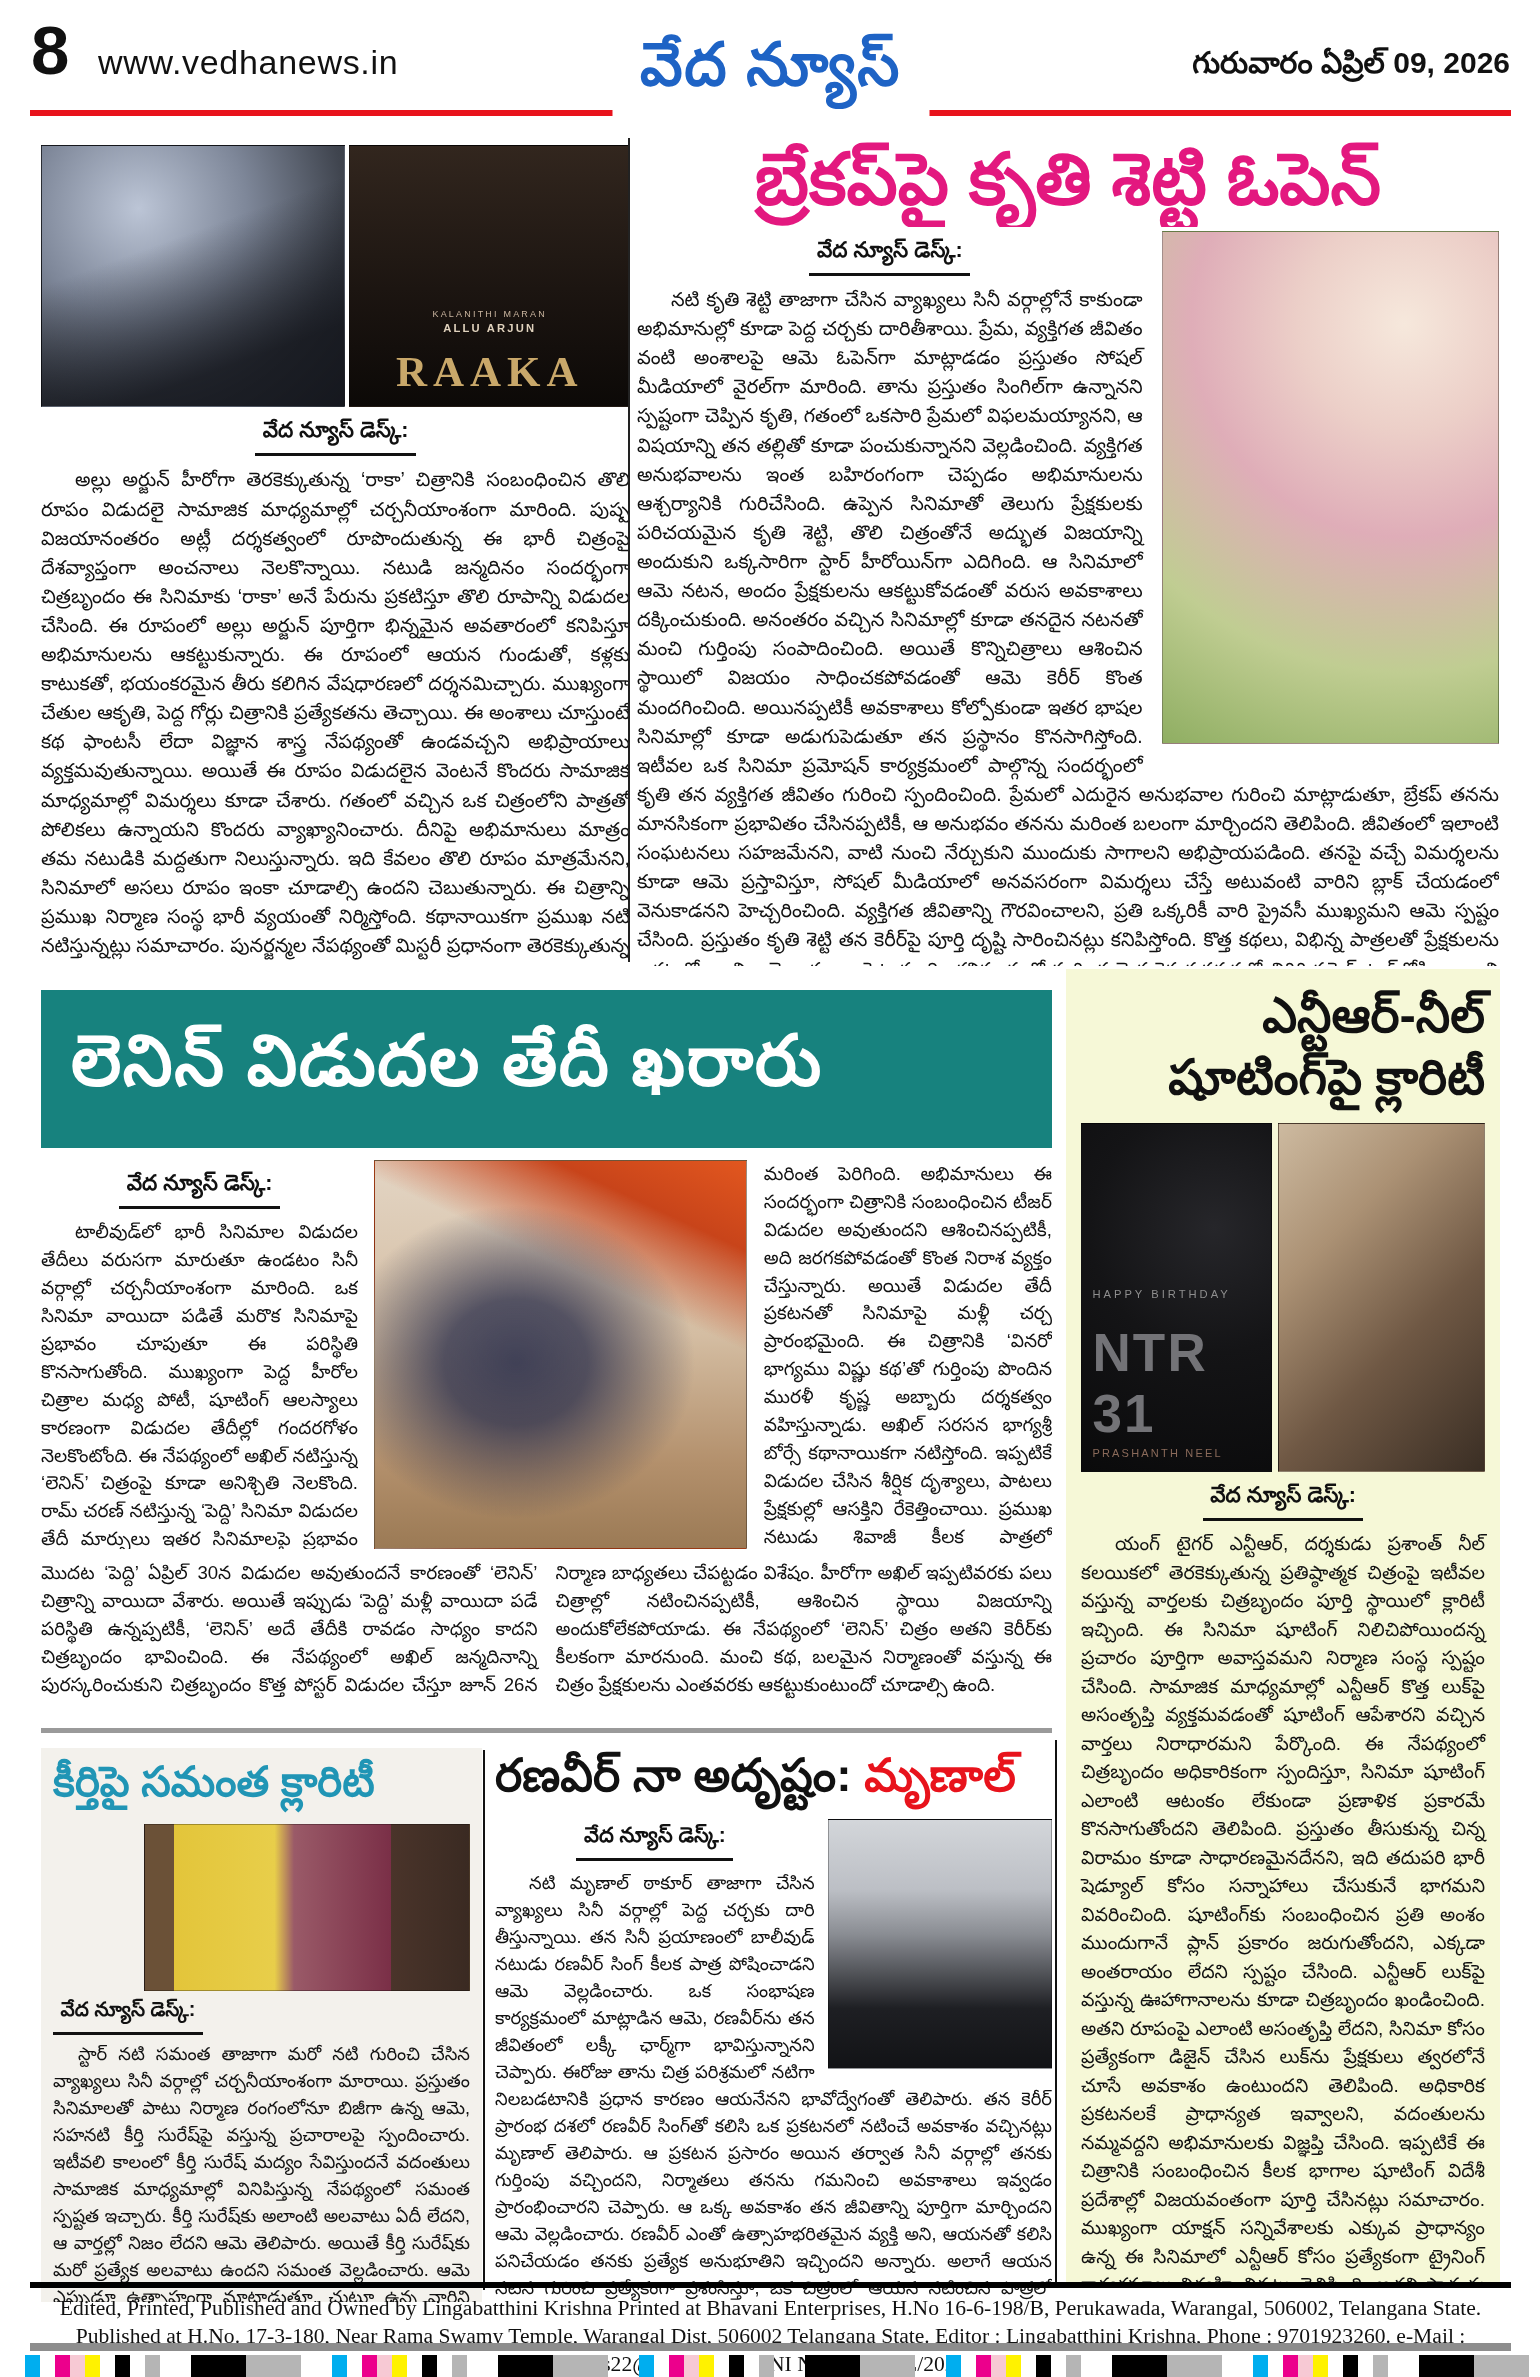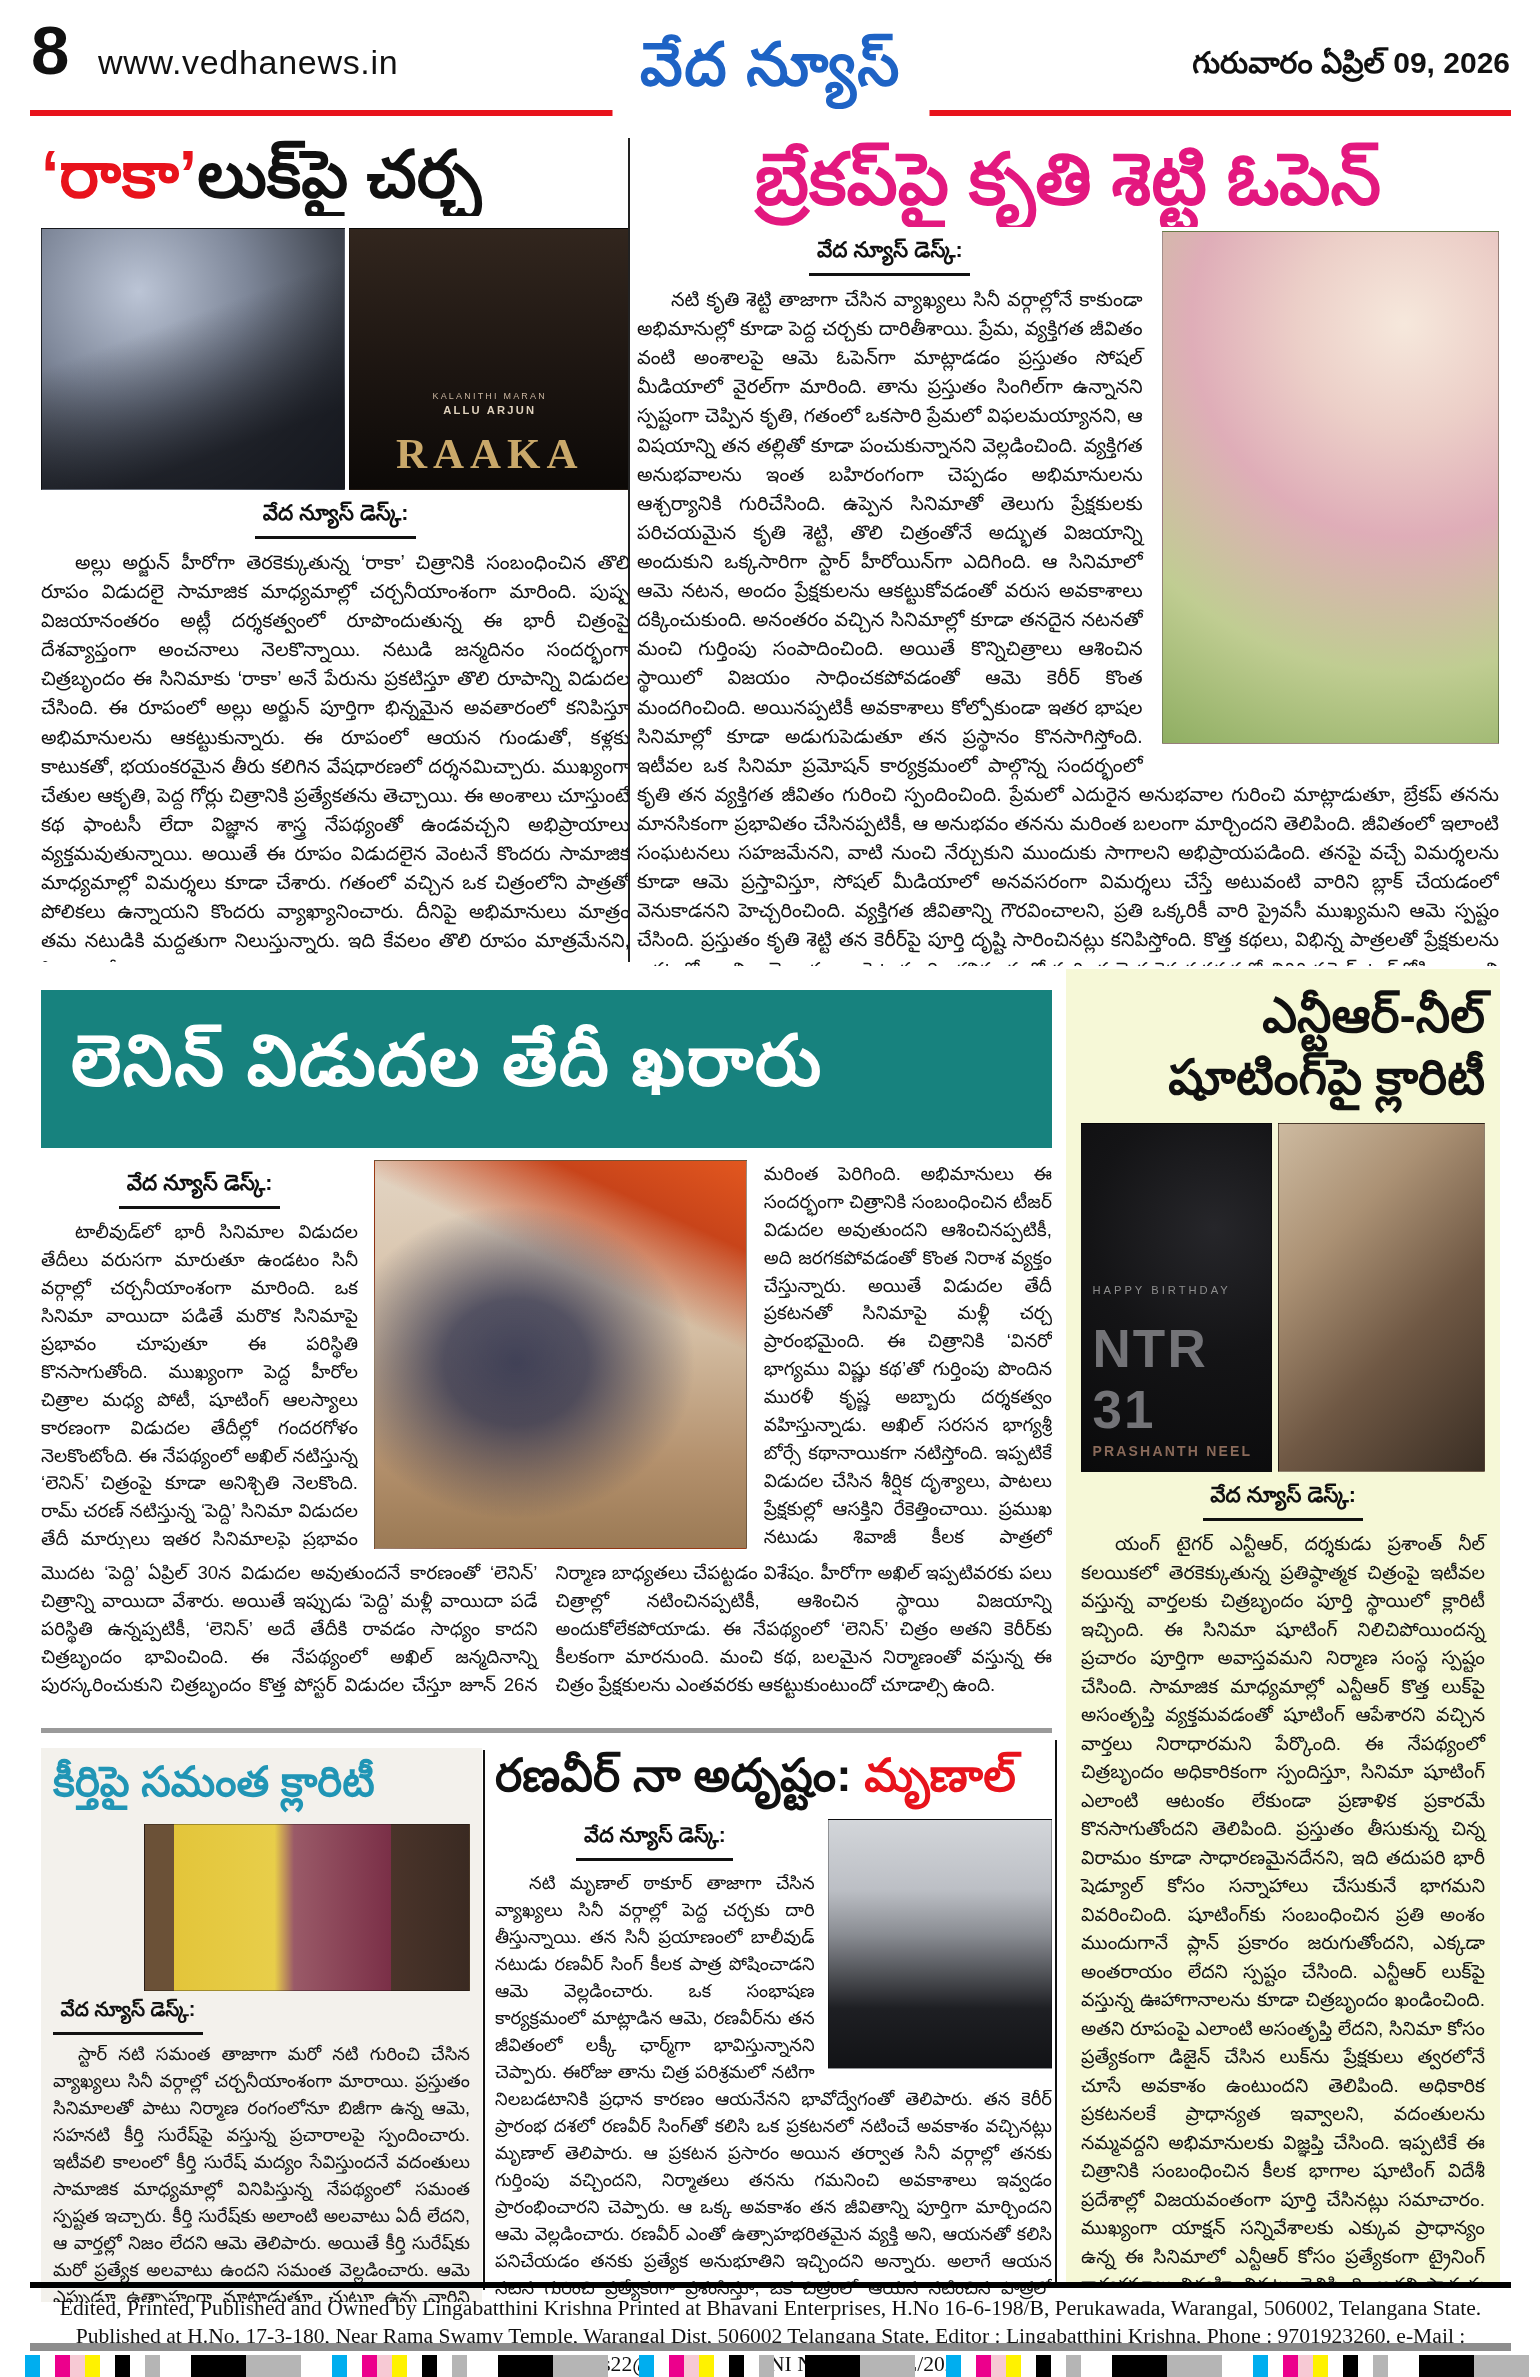--- a/index.html
+++ b/index.html
@@ -59,21 +59,21 @@
   
   .art-ntr{position:absolute;left:1066px;top:969px;width:434px;height:1313px;background:#f6f8d7;
            padding:16.4px 15px;box-sizing:border-box;overflow:hidden;}
   .ntr-headline{font-size:49px;font-weight:800;text-align:right;line-height:1.25;}
   .ntr-images{display:flex;gap:6px;height:349px;margin-top:15px;}
   .ntr31-poster{width:48%;position:relative;background:
      radial-gradient(circle at 70% 30%,#26262a 0%,#141416 45%,#0a0a0b 100%);
      display:flex;flex-direction:column;justify-content:flex-end;padding:0 0 12px 10.4px;box-sizing:border-box;}
   .ntr31-bday{font-size:11.2px;letter-spacing:3px;color:#8e8e8e;}
   .ntr31-title{font-size:53px;font-weight:700;color:#737377;letter-spacing:2.2px;margin-top:22px;}
-  .ntr31-director{font-size:14px;letter-spacing:2.2px;color:#8a6a5a;margin-top:3px;font-weight:bold;}
+  .ntr31-director{font-size:11px;letter-spacing:2.2px;color:#8a6a5a;margin-top:3px;}
   .neel-ntr-photo{width:52%;
      background:linear-gradient(135deg,#cdbaa0 0%,#ab9174 30%,#6f5844 62%,#3a2e24 100%);}
   .art-ntr .body-text{font-size:19px;}
   
   .hrule-bottom{position:absolute;left:41px;top:1728px;width:1011px;height:4.5px;background:#9a9a9a;}
   .vrule-bl{position:absolute;left:483px;top:1750px;width:2.2px;height:540px;background:#111;}
   .vrule-br{position:absolute;left:1055px;top:1740px;width:2.2px;height:542px;background:#111;}
   .art-samantha{position:absolute;left:41px;top:1748px;width:441px;height:554px;background:#f3f1ec;
                 padding:10.4px 12px;box-sizing:border-box;overflow:hidden;}
   .samantha-headline{font-size:42px;font-weight:800;color:#2095b5;white-space:nowrap;overflow:hidden;}
@@ -104,23 +104,20 @@
 
 <div class="page">
 
   <div class="page-number">8</div>
   <div class="site-url">www.vedhanews.in</div>
   <div class="red-rule"></div>
   <div class="masthead">వేద న్యూస్</div>
   <div class="issue-date">గురువారం ఏప్రిల్ 09, 2026</div>
 
   <div class="art-raaka">
-    <div class="raaka-headline">
-      <span class="hl-red">‘రాకా’</span><span>లుక్‌పై చర్చ</span>
-    </div>
     <div class="raaka-images">
       <div class="photo warrior-photo"></div>
       <div class="photo raaka-poster">
         <div class="poster-presents">KALANITHI MARAN</div>
         <div class="poster-star">ALLU ARJUN</div>
         <div class="poster-title">RAAKA</div>
       </div>
     </div>
     <div class="byline"><span>వేద న్యూస్ డెస్క్:</span></div>
     <p class="body-text">అల్లు అర్జున్ హీరోగా తెరకెక్కుతున్న ‘రాకా’ చిత్రానికి సంబంధించిన తొలి రూపం విడుదలై సామాజిక మాధ్యమాల్లో చర్చనీయాంశంగా మారింది. పుష్ప విజయానంతరం అట్లీ దర్శకత్వంలో రూపొందుతున్న ఈ భారీ చిత్రంపై దేశవ్యాప్తంగా అంచనాలు నెలకొన్నాయి. నటుడి జన్మదినం సందర్భంగా చిత్రబృందం ఈ సినిమాకు ‘రాకా’ అనే పేరును ప్రకటిస్తూ తొలి రూపాన్ని విడుదల చేసింది. ఈ రూపంలో అల్లు అర్జున్ పూర్తిగా భిన్నమైన అవతారంలో కనిపిస్తూ అభిమానులను ఆకట్టుకున్నారు. ఈ రూపంలో ఆయన గుండుతో, కళ్లకు కాటుకతో, భయంకరమైన తీరు కలిగిన వేషధారణలో దర్శనమిచ్చారు. ముఖ్యంగా చేతుల ఆకృతి, పెద్ద గోర్లు చిత్రానికి ప్రత్యేకతను తెచ్చాయి. ఈ అంశాలు చూస్తుంటే కథ ఫాంటసీ లేదా విజ్ఞాన శాస్త్ర నేపథ్యంతో ఉండవచ్చని అభిప్రాయాలు వ్యక్తమవుతున్నాయి. అయితే ఈ రూపం విడుదలైన వెంటనే కొందరు సామాజిక మాధ్యమాల్లో విమర్శలు కూడా చేశారు. గతంలో వచ్చిన ఒక చిత్రంలోని పాత్రతో పోలికలు ఉన్నాయని కొందరు వ్యాఖ్యానించారు. దీనిపై అభిమానులు మాత్రం తమ నటుడికి మద్దతుగా నిలుస్తున్నారు. ఇది కేవలం తొలి రూపం మాత్రమేనని, సినిమాలో అసలు రూపం ఇంకా చూడాల్సి ఉందని చెబుతున్నారు. ఈ చిత్రాన్ని ప్రముఖ నిర్మాణ సంస్థ భారీ వ్యయంతో నిర్మిస్తోంది. కథానాయికగా ప్రముఖ నటి నటిస్తున్నట్లు సమాచారం. పునర్జన్మల నేపథ్యంతో మిస్టరీ ప్రధానంగా తెరకెక్కుతున్న ఈ చిత్రం కోసం ఆధునిక సాంకేతికతను వినియోగిస్తున్నట్లు తెలుస్తోంది. వచ్చే ఏడాది వేసవిలో ఈ చిత్రాన్ని విడుదల చేయాలని చిత్రబృందం భావిస్తోంది.</p>

